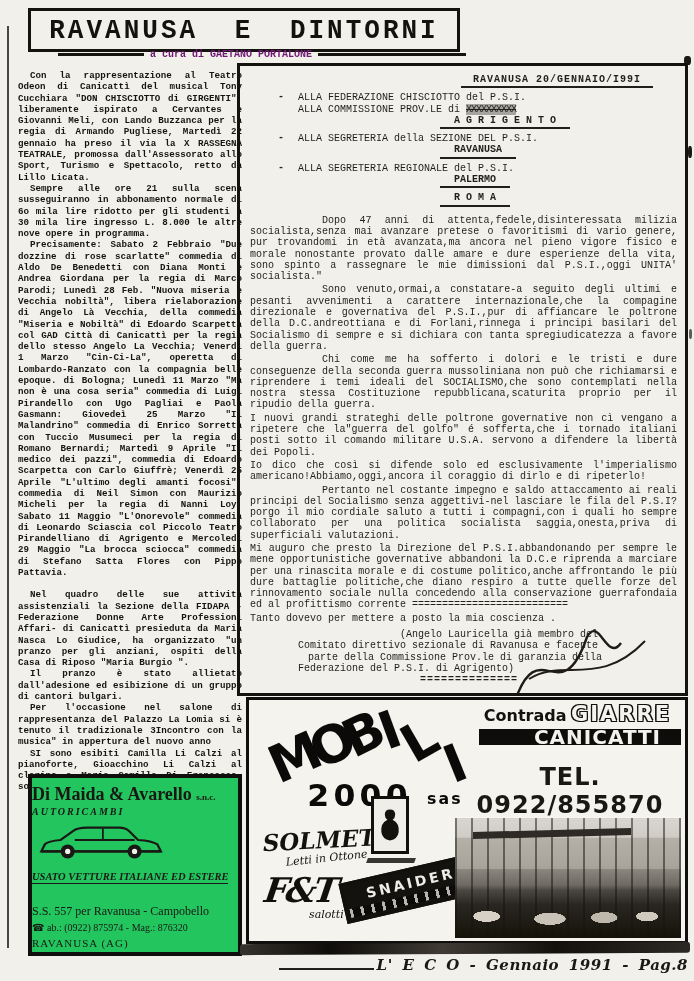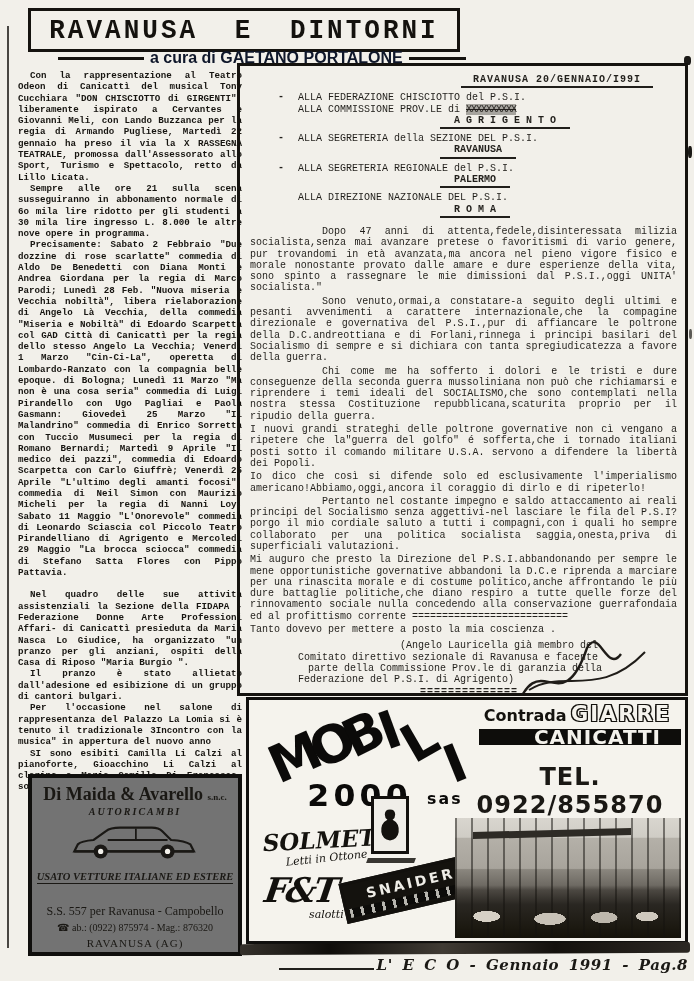--- a/index.html
+++ b/index.html
@@ -16,21 +16,21 @@
 
   
   .masthead{position:absolute;left:28px;top:8px;width:432px;height:44px;border:3px solid #15130f;
             display:flex;align-items:center;justify-content:center;background:#f2f0ea;box-sizing:border-box;}
   .masthead-title{font-family:"Liberation Mono",monospace;font-weight:bold;font-size:26px;
                   letter-spacing:3px;word-spacing:18px;transform:scaleY(1.08);white-space:nowrap;color:#14120e;}
   .byline-row{position:absolute;left:58px;top:49px;width:408px;display:flex;align-items:center;gap:6px;}
   .byline-rule{height:3px;background:#15130f;}
   .byline-rule.l{flex:0 0 86px;}
   .byline-rule.r{flex:1;}
-  .byline-text{font-family:Liberation Sans, sans-serif;font-weight:bold;font-size:16px;white-space:nowrap;color:#0f172a;}
+  .byline-text{font-family:Liberation Mono, monospace;font-weight:bold;font-size:10px;white-space:nowrap;color:#701a75;}
 
   
   .left-col{position:absolute;left:18px;top:70px;width:224px;
             font-family:"Liberation Mono",monospace;font-weight:bold;
             font-size:9.2px;line-height:11.3px;text-align:justify;color:#171511;}
   .left-col p{margin:0;text-indent:12px;}
   .left-col p.gap-top{margin-top:11px;}
 
   
   .letter{position:absolute;left:237px;top:63px;width:451px;height:633px;border:3px solid #15130f;
@@ -51,21 +51,21 @@
   .sig div{white-space:nowrap;}
   .sig .s0{padding-left:150px;}
   .sig .s1{padding-left:48px;}
   .sig .s2{padding-left:58px;}
   .sig .s3{padding-left:48px;}
   .sig-rule{padding-left:170px;font-weight:bold;letter-spacing:1px;}
   .scrawl{position:absolute;right:24px;top:-6px;}
 
   
   .dimaida{position:absolute;left:28px;top:774px;width:214px;height:182px;border:4px solid #100f0d;
-           box-sizing:border-box;background:#737373;text-align:center;padding-top:6px;
+           box-sizing:border-box;background:#22c55e;text-align:left;padding-top:6px;
            font-family:"Liberation Serif",serif;color:#1a1814;}
   .dm-title{font-weight:bold;font-size:18px;white-space:nowrap;}
   .dm-snc{font-size:9px;font-weight:bold;}
   .dm-tag{font-style:italic;font-weight:bold;font-size:10px;letter-spacing:2px;margin-top:1px;}
   .dm-car{margin:1px 0 0 0;}
   .dm-usato{display:inline-block;font-style:italic;font-weight:bold;font-size:10.5px;
             border-bottom:1px solid #1a1814;padding-bottom:1px;margin-top:1px;white-space:nowrap;}
   .dm-addr{font-size:12px;margin-top:20px;}
   .dm-phone{font-size:10px;margin-top:3px;}
   .dm-city{font-size:11px;letter-spacing:1px;margin-top:4px;}
@@ -182,21 +182,20 @@
         <div class="rline">ALLA SEGRETERIA della SEZIONE DEL P.S.I.</div>
         <div><span class="rplace">RAVANUSA</span></div>
       </div>
       <div class="rgroup">
         <span class="rbullet">-</span>
         <div class="rline">ALLA SEGRETERIA REGIONALE del P.S.I.</div>
         <div><span class="rplace">PALERMO</span></div>
       </div>
       <div class="rgroup">
         <span class="rbullet"></span>
-        <div class="rline">ALLA DIREZIONE NAZIONALE DEL P.S.I.</div>
         <div><span class="rplace">R O M A</span></div>
       </div>
     </div>
     <div class="letter-body">
       <p class="ind">Dopo 47 anni di attenta,fedele,disinteressata milizia socialista,senza mai avanzare pretese o favoritismi di vario genere, pur trovandomi in età avanzata,ma ancora nel pieno vigore fisico e morale nonostante provato dalle amare e dure esperienze della vita, sono spinto a rassegnare le mie dimissioni dal P.S.I.,oggi UNITA' socialista."</p>
       <p class="ind">Sono venuto,ormai,a constatare-a seguito degli ultimi e pesanti avvenimenti a carattere internazionale,che la compagine direzionale e governativa del P.S.I.,pur di affiancare le poltrone della D.C.andreottiana e di Forlani,rinnega i principi basilari del Socialismo di sempre e si dichiara con tanta spregiudicatezza a favore della guerra.</p>
       <p class="ind">Chi come me ha sofferto i dolori e le tristi e dure conseguenze della seconda guerra mussoliniana non può che richiamarsi e riprendere i temi ideali del SOCIALISMO,che sono contemplati nella nostra stessa Costituzione repubblicana,scaturita proprio per il ripudio della guerra.</p>
       <p>I nuovi grandi strateghi delle poltrone governative non cì vengano a ripetere che la"guerra del golfo" é sofferta,che i tornado italiani posti sotto il comando militare U.S.A. servono a difendere la libertà dei Popoli.</p>
       <p>Io dico che così si difende solo ed esclusivamente l'imperialismo americano!Abbiamo,oggi,ancora il coraggio di dirlo e di ripeterlo!</p>
       <p class="ind">Pertanto nel costante impegno e saldo attaccamento ai reali principi del Socialismo senza aggettivi-nel lasciare le fila del P.S.I? porgo il mio cordiale saluto a tutti i compagni,con i quali ho sempre collaborato per una politica socialista saggia,onesta,priva di superficiali valutazioni.</p>

